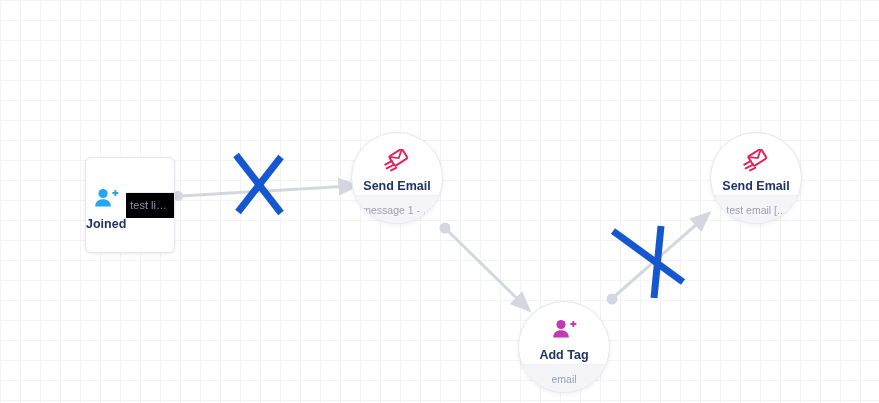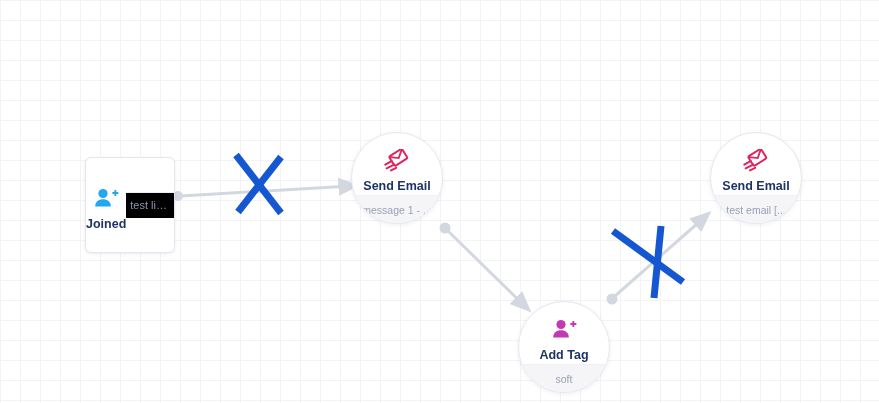--- a/index.html
+++ b/index.html
@@ -188,21 +188,21 @@
       <span class="nicon">
         <svg width="26" height="24" viewBox="0 0 26 24">
           <circle cx="10" cy="6.5" r="4.6" fill="#c239b3"></circle>
           <path d="M2.2 19.5 C2.2 14.6 5.7 12.2 10 12.2 C14.3 12.2 17.8 14.6 17.8 19.5 Z" fill="#c239b3"></path>
           <rect x="19.3" y="5.1" width="6.1" height="1.9" rx="0.5" fill="#c239b3"></rect>
           <rect x="21.4" y="3.0" width="1.9" height="6.1" rx="0.5" fill="#c239b3"></rect>
         </svg>
       </span>
       <div class="ntitle">Add Tag</div>
     </div>
-    <div class="cfooter">soft</div>
+    <div class="cfooter">email</div>
   </div>
 
   <div class="node-circle" style="left:710px; top:132px;">
     <div class="cbody">
       <span class="nicon">
         <svg width="26" height="24" viewBox="0 0 26 24">
           <g transform="rotate(-32 14 10)">
             <rect x="7.5" y="3.2" width="15.2" height="11.2" rx="1.6" fill="none" stroke="#e0245e" stroke-width="2"></rect>
             <path d="M8.6 4.4 L15.1 9.6 L21.6 4.4" fill="none" stroke="#e0245e" stroke-width="1.9" stroke-linecap="round"></path>
           </g>

